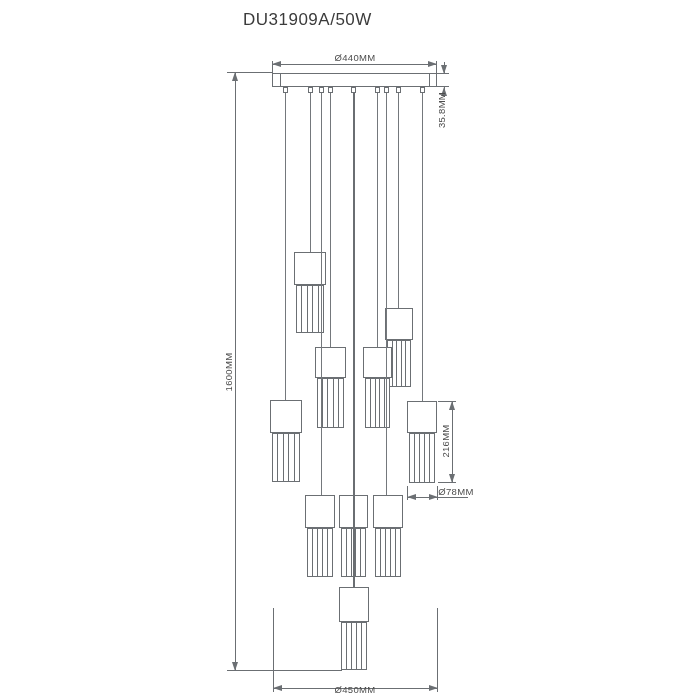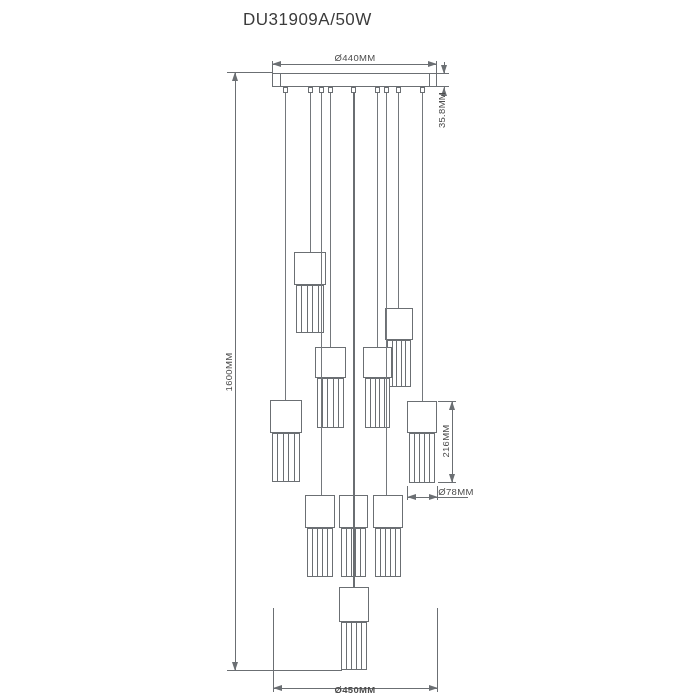--- a/index.html
+++ b/index.html
@@ -205,15 +205,15 @@
   <div class="abs hl" style="left:407px;top:497px;width:61px;"></div>
   <div class="abs aL" style="left:407px;top:494px;"></div>
   <div class="abs aR" style="left:429px;top:494px;"></div>
   <div class="abs dimtext ctr" style="left:456px;top:491px;">Ø78MM</div>
 
   <div class="abs vl" style="left:273px;top:608px;height:84px;"></div>
   <div class="abs vl" style="left:437px;top:608px;height:84px;"></div>
   <div class="abs hl" style="left:273px;top:688px;width:164px;"></div>
   <div class="abs aL" style="left:273px;top:685px;"></div>
   <div class="abs aR" style="left:429px;top:685px;"></div>
-  <div class="abs dimtext ctr" style="left:355px;top:689px;font-weight:bold;">Ø450MM</div>
+  <div class="abs dimtext ctr" style="left:355px;top:689px;">Ø450MM</div>
 
 </div>
 
 </body></html>

